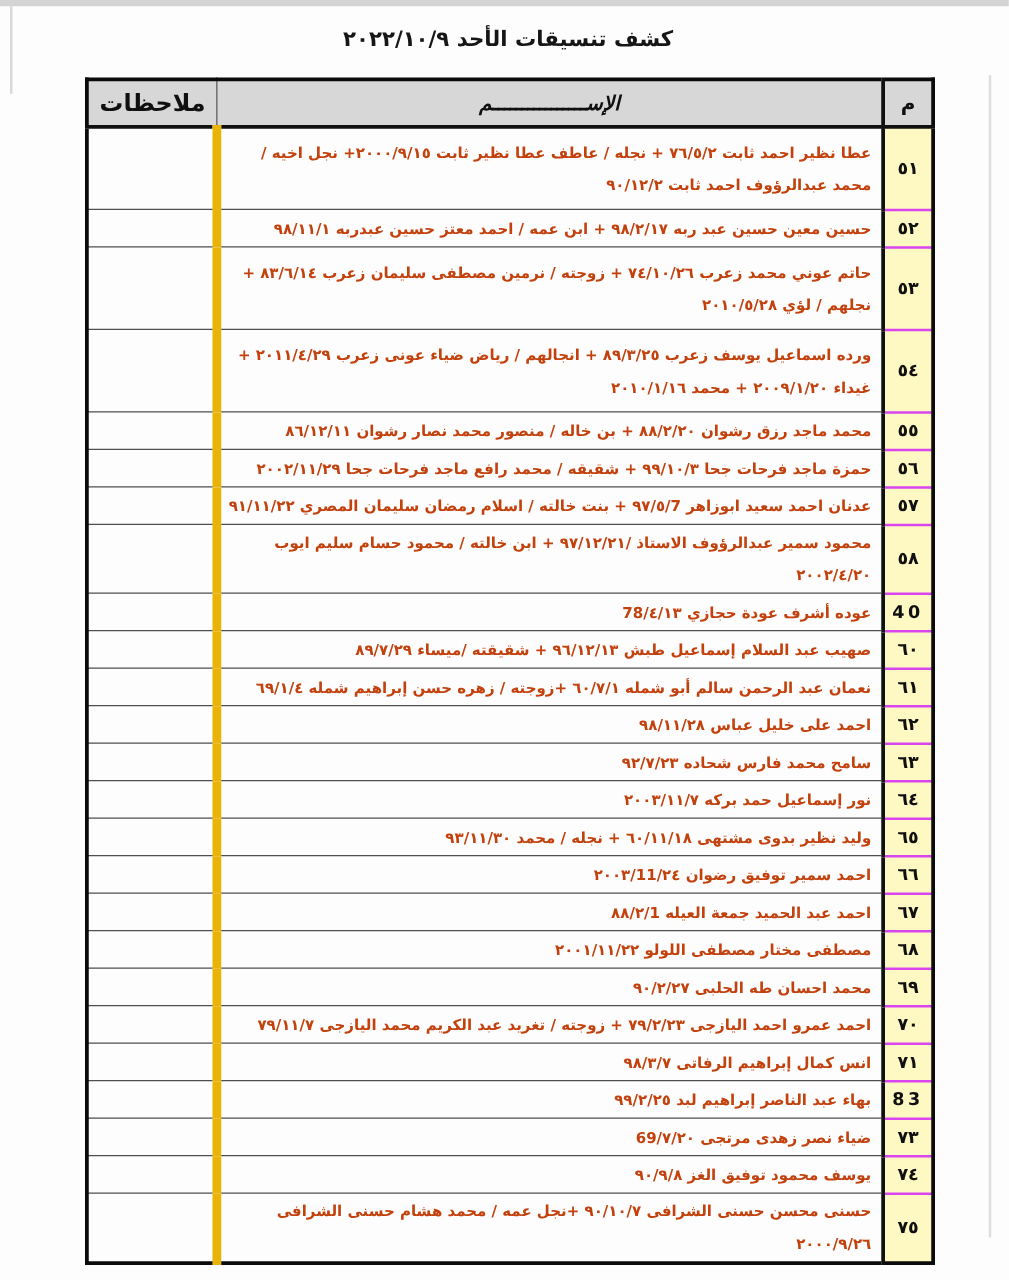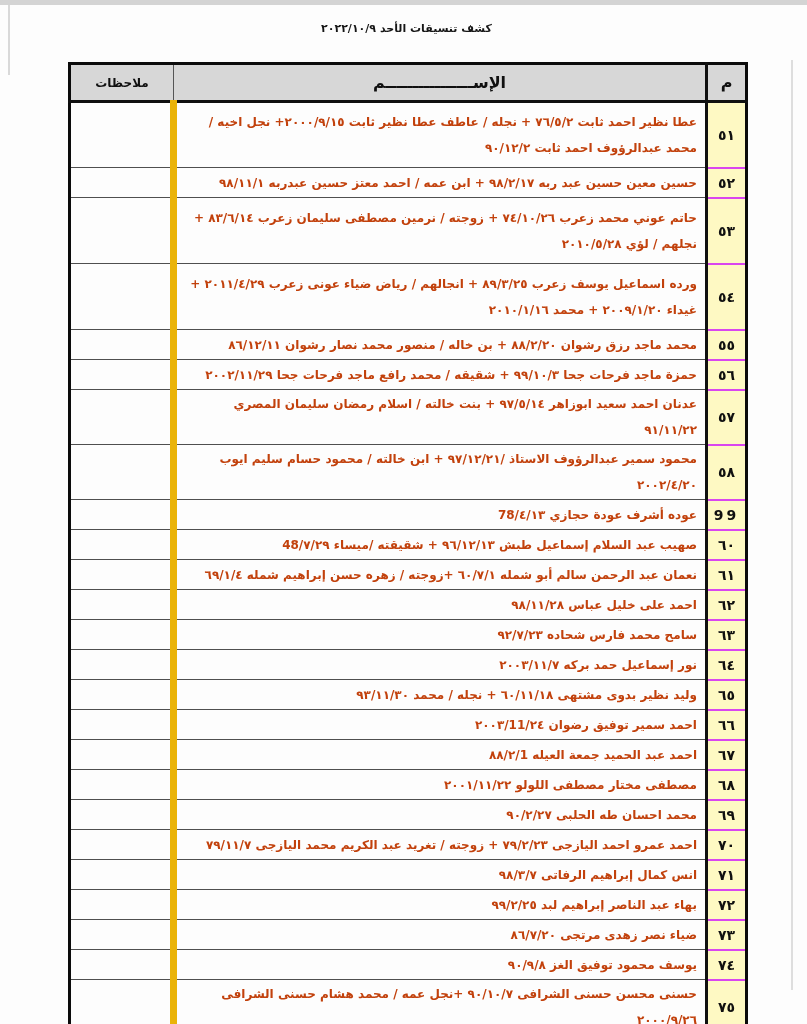--- a/index.html
+++ b/index.html
@@ -12,21 +12,21 @@
     color:#141414;
   }
   
   .scan-strip-top{position:absolute;top:0;left:0;width:807px;height:5px;background:#d4d4d4;}
   .scan-line-left{position:absolute;top:5px;left:8px;width:2px;height:70px;background:#d9d9d9;}
   .scan-line-right{position:absolute;top:60px;left:791px;width:2px;height:930px;background:#dedede;}
 
   .title{
     position:absolute;top:22px;left:68px;width:677px;
     margin:0;text-align:center;direction:rtl;
-    font-size:11px;font-weight:bold;color:#161616;
+    font-size:17px;font-weight:bold;color:#161616;
     letter-spacing:0.5px;
   }
 
   table.roster{
     position:absolute;top:62px;left:68px;width:677px;
     direction:rtl;
     border-collapse:collapse;
     table-layout:fixed;
     border:3px solid #0b0b0b;
   }
@@ -35,22 +35,22 @@
   col.c-notes{width:104px;}
 
   thead tr{height:38px;}
   thead th{
     background:#d7d7d7;
     border-bottom:3px solid #101010;
     font-weight:bold;color:#101010;
     vertical-align:middle;
   }
   th.h-num{font-size:16px;border-left:3px solid #101010;}
-  th.h-name{font-size:16px;border-left:1px solid #555;}
-  th.h-notes{font-size:12px;}
+  th.h-name{font-size:16px;border-left:1px solid #555;font-style:italic;}
+  th.h-notes{font-size:19px;}
 
   tbody tr{height:30px;}
   tbody tr.tall{height:66px;}
   tbody td{border-top:1px solid #4f4f4f;vertical-align:middle;}
   td.num{
     background:#fef9c3;
     border-left:3px solid #101010;
     border-top:2px solid #d946ef;
     text-align:center;
     font-size:14px;font-weight:bold;
@@ -116,36 +116,36 @@
           <td class="name">محمد ماجد رزق رشوان ٨٨/٢/٢٠ + بن خاله / منصور محمد نصار رشوان ٨٦/١٢/١١</td>
           <td class="notes"></td>
         </tr>
         <tr>
           <td class="num">٥٦</td>
           <td class="name">حمزة ماجد فرحات جحا ٩٩/١٠/٣ + شقيقه / محمد رافع ماجد فرحات جحا ٢٠٠٢/١١/٢٩</td>
           <td class="notes"></td>
         </tr>
         <tr>
           <td class="num">٥٧</td>
-          <td class="name">عدنان احمد سعيد ابوزاهر ٩٧/٥/١٤ + بنت خالته / اسلام رمضان سليمان المصري ٩١/١١/٢٢</td>
+          <td class="name">عدنان احمد سعيد ابوزاهر ٩٧/٥/7 + بنت خالته / اسلام رمضان سليمان المصري ٩١/١١/٢٢</td>
           <td class="notes"></td>
         </tr>
         <tr>
           <td class="num">٥٨</td>
           <td class="name">محمود سمير عبدالرؤوف الاستاذ /٩٧/١٢/٢١ + ابن خالته / محمود حسام سليم ايوب ٢٠٠٢/٤/٢٠</td>
           <td class="notes"></td>
         </tr>
         <tr>
-          <td class="num">99</td>
+          <td class="num">40</td>
           <td class="name">عوده أشرف عودة حجازي 78/٤/١٣</td>
           <td class="notes"></td>
         </tr>
         <tr>
           <td class="num">٦٠</td>
-          <td class="name">صهيب عبد السلام إسماعيل طبش ٩٦/١٢/١٣ + شقيقته /ميساء 48/٧/٢٩</td>
+          <td class="name">صهيب عبد السلام إسماعيل طبش ٩٦/١٢/١٣ + شقيقته /ميساء ٨٩/٧/٢٩</td>
           <td class="notes"></td>
         </tr>
         <tr>
           <td class="num">٦١</td>
           <td class="name">نعمان عبد الرحمن سالم أبو شمله ٦٠/٧/١ +زوجته / زهره حسن إبراهيم شمله ٦٩/١/٤</td>
           <td class="notes"></td>
         </tr>
         <tr>
           <td class="num">٦٢</td>
           <td class="name">احمد على خليل عباس ٩٨/١١/٢٨</td>
@@ -190,27 +190,27 @@
           <td class="num">٧٠</td>
           <td class="name">احمد عمرو احمد اليازجى ٧٩/٢/٢٣ + زوجته / تغريد عبد الكريم محمد اليازجى ٧٩/١١/٧</td>
           <td class="notes"></td>
         </tr>
         <tr>
           <td class="num">٧١</td>
           <td class="name">انس كمال إبراهيم الرفاتى ٩٨/٣/٧</td>
           <td class="notes"></td>
         </tr>
         <tr>
-          <td class="num">٧٢</td>
+          <td class="num">83</td>
           <td class="name">بهاء عبد الناصر إبراهيم لبد ٩٩/٢/٢٥</td>
           <td class="notes"></td>
         </tr>
         <tr>
           <td class="num">٧٣</td>
-          <td class="name">ضياء نصر زهدى مرتجى ٨٦/٧/٢٠</td>
+          <td class="name">ضياء نصر زهدى مرتجى 69/٧/٢٠</td>
           <td class="notes"></td>
         </tr>
         <tr>
           <td class="num">٧٤</td>
           <td class="name">يوسف محمود توفيق الغز ٩٠/٩/٨</td>
           <td class="notes"></td>
         </tr>
         <tr>
           <td class="num">٧٥</td>
           <td class="name">حسنى محسن حسنى الشرافى ٩٠/١٠/٧ +نجل عمه / محمد هشام حسنى الشرافى ٢٠٠٠/٩/٢٦</td>

